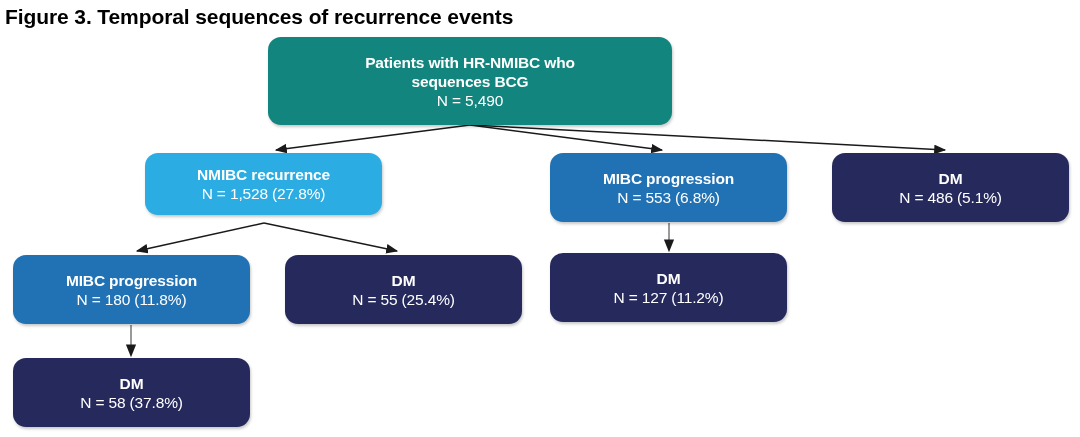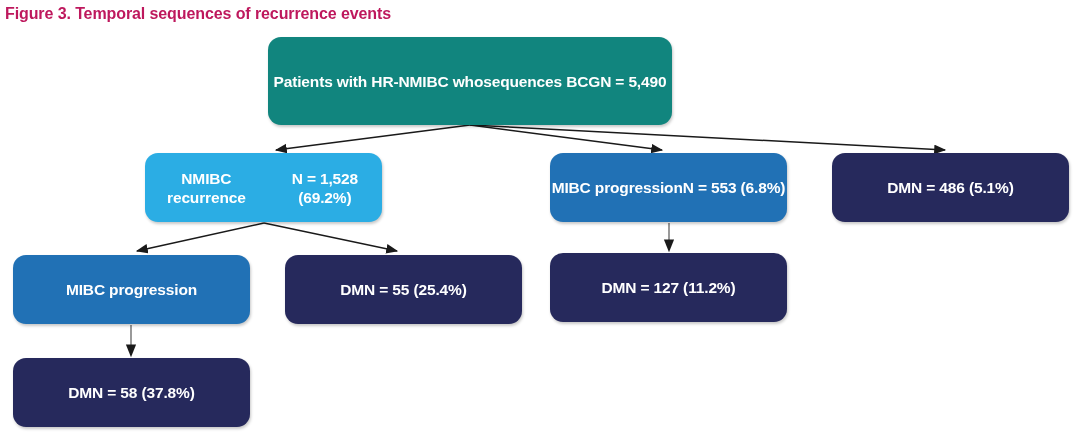--- a/index.html
+++ b/index.html
@@ -13,23 +13,23 @@
     position: relative;
     overflow: hidden;
     font-family: "Liberation Sans", sans-serif;
     -webkit-font-smoothing: antialiased;
   }
 
   #figure-title {
     position: absolute;
     left: 5px;
     top: 5px;
-    font-size: 16px;
+    font-size: 21px;
     font-weight: bold;
-    color: #be185d;
+    color: #000000;
     letter-spacing: -0.1px;
     white-space: nowrap;
   }
 
   .flow-canvas {
     position: absolute;
     left: 0;
     top: 0;
     width: 1080px;
     height: 437px;
@@ -42,43 +42,43 @@
     width: 1080px;
     height: 437px;
     pointer-events: none;
   }
 
   .node {
     position: absolute;
     box-sizing: border-box;
     border-radius: 13px;
     display: flex;
-    flex-direction: row;
+    flex-direction: column;
     align-items: center;
     justify-content: center;
     color: #ffffff;
     text-align: center;
     box-shadow: 1px 2px 3px rgba(0,0,0,0.22);
   }
   .node .node-label {
     font-size: 15.5px;
     font-weight: bold;
     line-height: 19px;
     letter-spacing: -0.15px;
   }
   .node .node-count {
     font-size: 15.5px;
-    font-weight: bold;
+    font-weight: normal;
     line-height: 19px;
     letter-spacing: -0.15px;
   }
 
   
   #node-root      { left: 268px; top: 37px;  width: 404px; height: 88px; }
-  #node-nmibc-rec { left: 145px; top: 153px; width: 237px; height: 69px; }
+  #node-nmibc-rec { left: 145px; top: 153px; width: 237px; height: 62px; }
   #node-mibc-prog { left: 550px; top: 153px; width: 237px; height: 69px; }
   #node-dm-right  { left: 832px; top: 153px; width: 237px; height: 69px; }
   #node-mibc-2    { left: 13px;  top: 255px; width: 237px; height: 69px; }
   #node-dm-55     { left: 285px; top: 255px; width: 237px; height: 69px; }
   #node-dm-127    { left: 550px; top: 253px; width: 237px; height: 69px; }
   #node-dm-68     { left: 13px;  top: 358px; width: 237px; height: 69px; }
 </style>
 </head>
 <body>
 
@@ -115,35 +115,36 @@
   </svg>
 
   <div class="node" id="node-root" style="background:#11857e;">
     <div class="node-label">Patients with HR-NMIBC who</div>
     <div class="node-label">sequences BCG</div>
     <div class="node-count">N = 5,490</div>
   </div>
 
   <div class="node" id="node-nmibc-rec" style="background:#2badE4;">
     <div class="node-label">NMIBC recurrence</div>
-    <div class="node-count">N = 1,528 (69.2%)</div>
+    <div class="node-count">N = 1,528 (27.8%)</div>
   </div>
 
   <div class="node" id="node-mibc-prog" style="background:#2171b5;">
     <div class="node-label">MIBC progression</div>
     <div class="node-count">N = 553 (6.8%)</div>
   </div>
 
   <div class="node" id="node-dm-right" style="background:#26295c;">
     <div class="node-label">DM</div>
     <div class="node-count">N = 486 (5.1%)</div>
   </div>
 
   <div class="node" id="node-mibc-2" style="background:#2171b5;">
     <div class="node-label">MIBC progression</div>
+    <div class="node-count">N = 180 (11.8%)</div>
   </div>
 
   <div class="node" id="node-dm-55" style="background:#26295c;">
     <div class="node-label">DM</div>
     <div class="node-count">N = 55 (25.4%)</div>
   </div>
 
   <div class="node" id="node-dm-127" style="background:#26295c;">
     <div class="node-label">DM</div>
     <div class="node-count">N = 127 (11.2%)</div>

